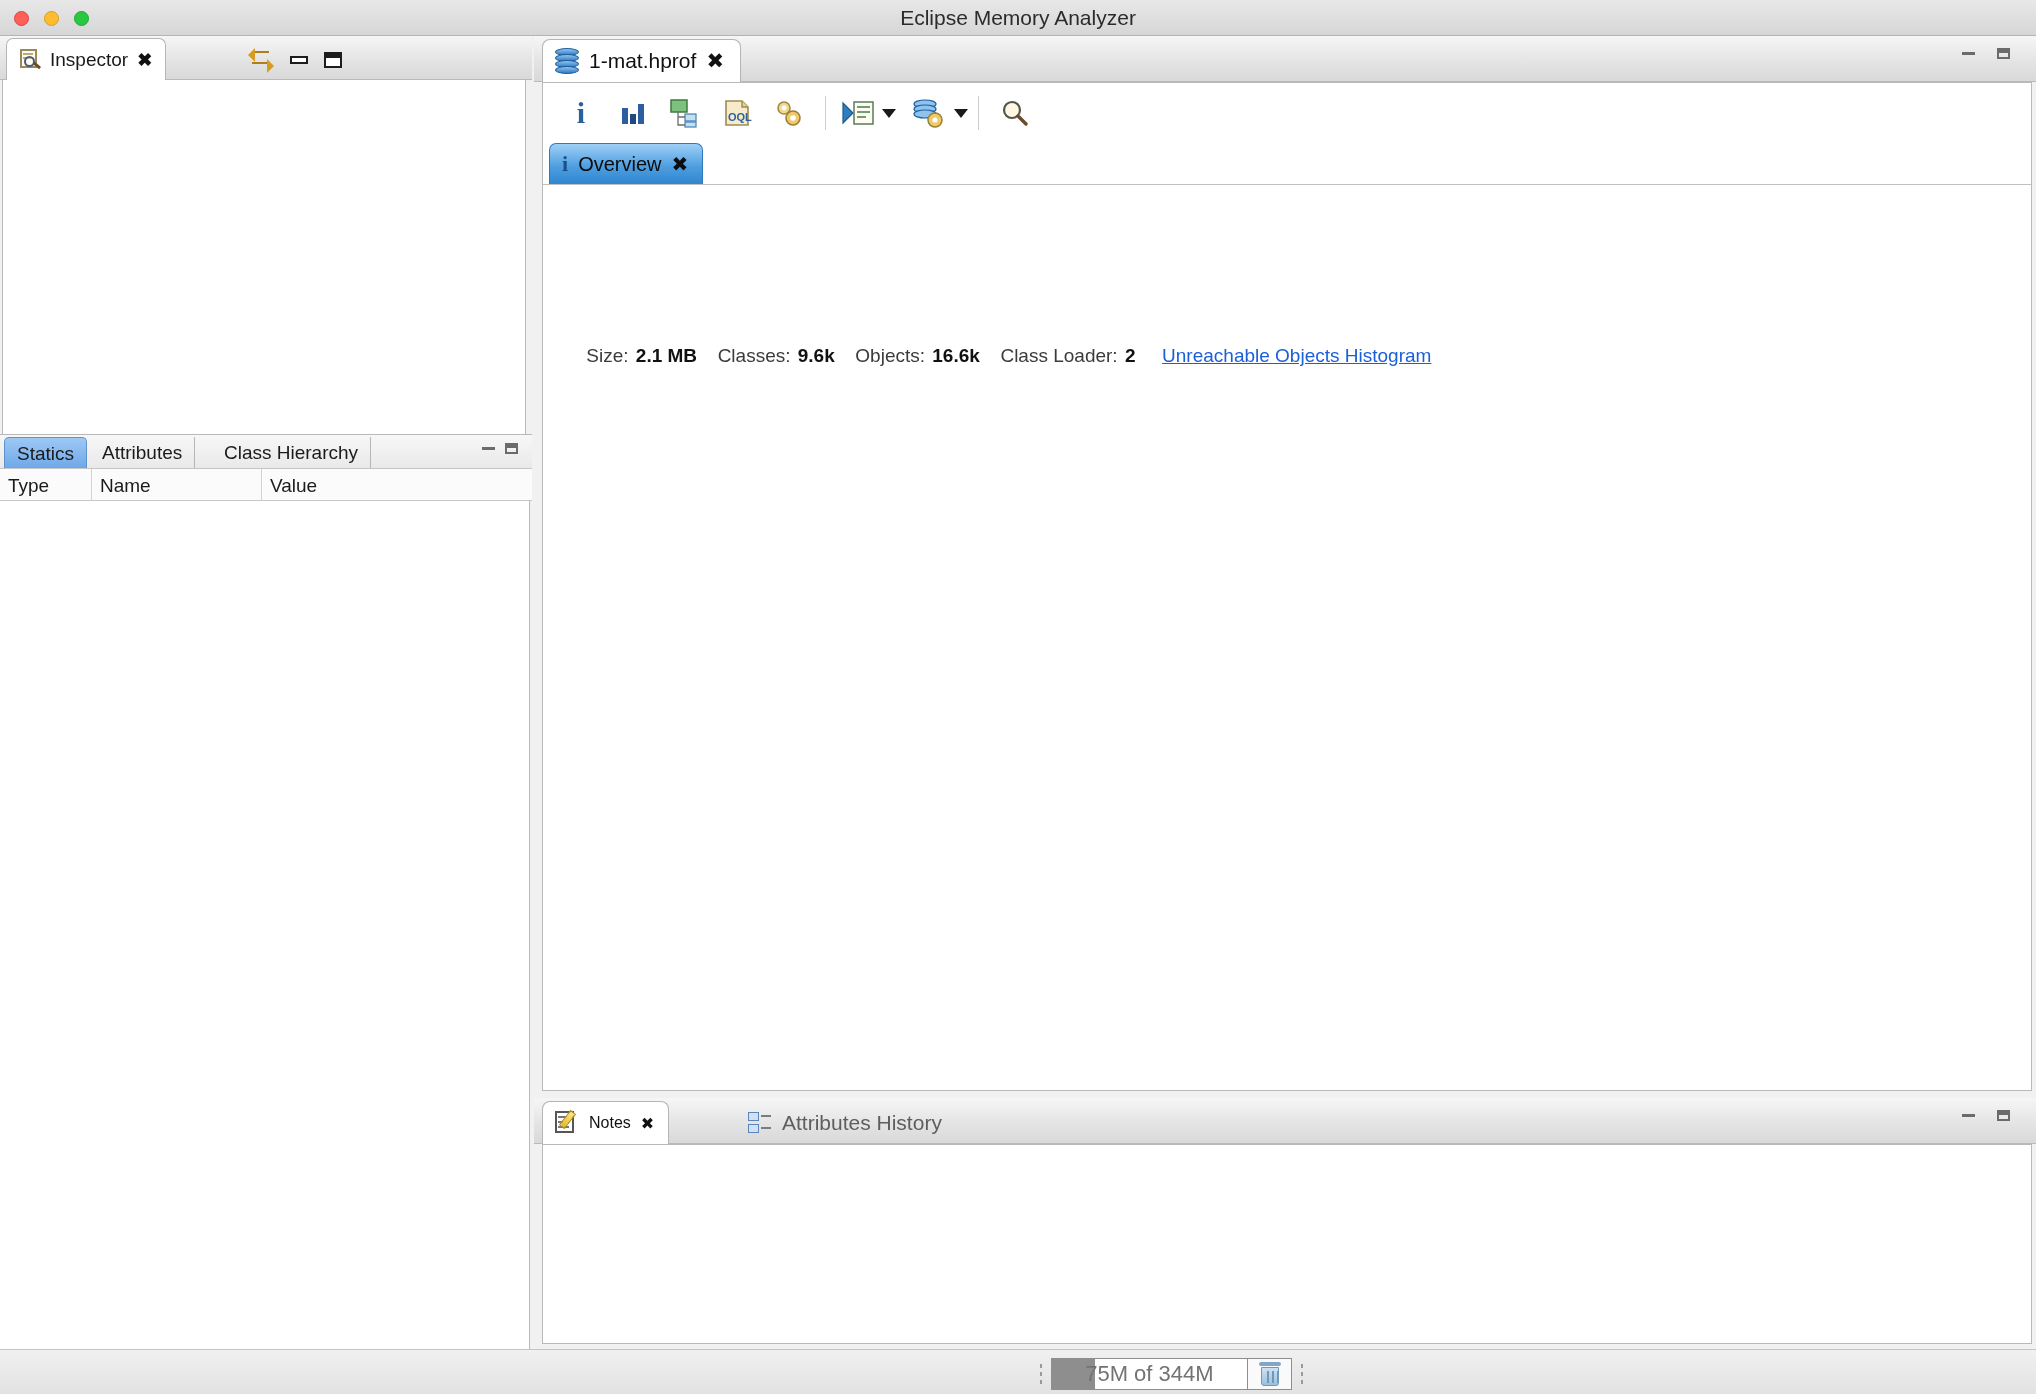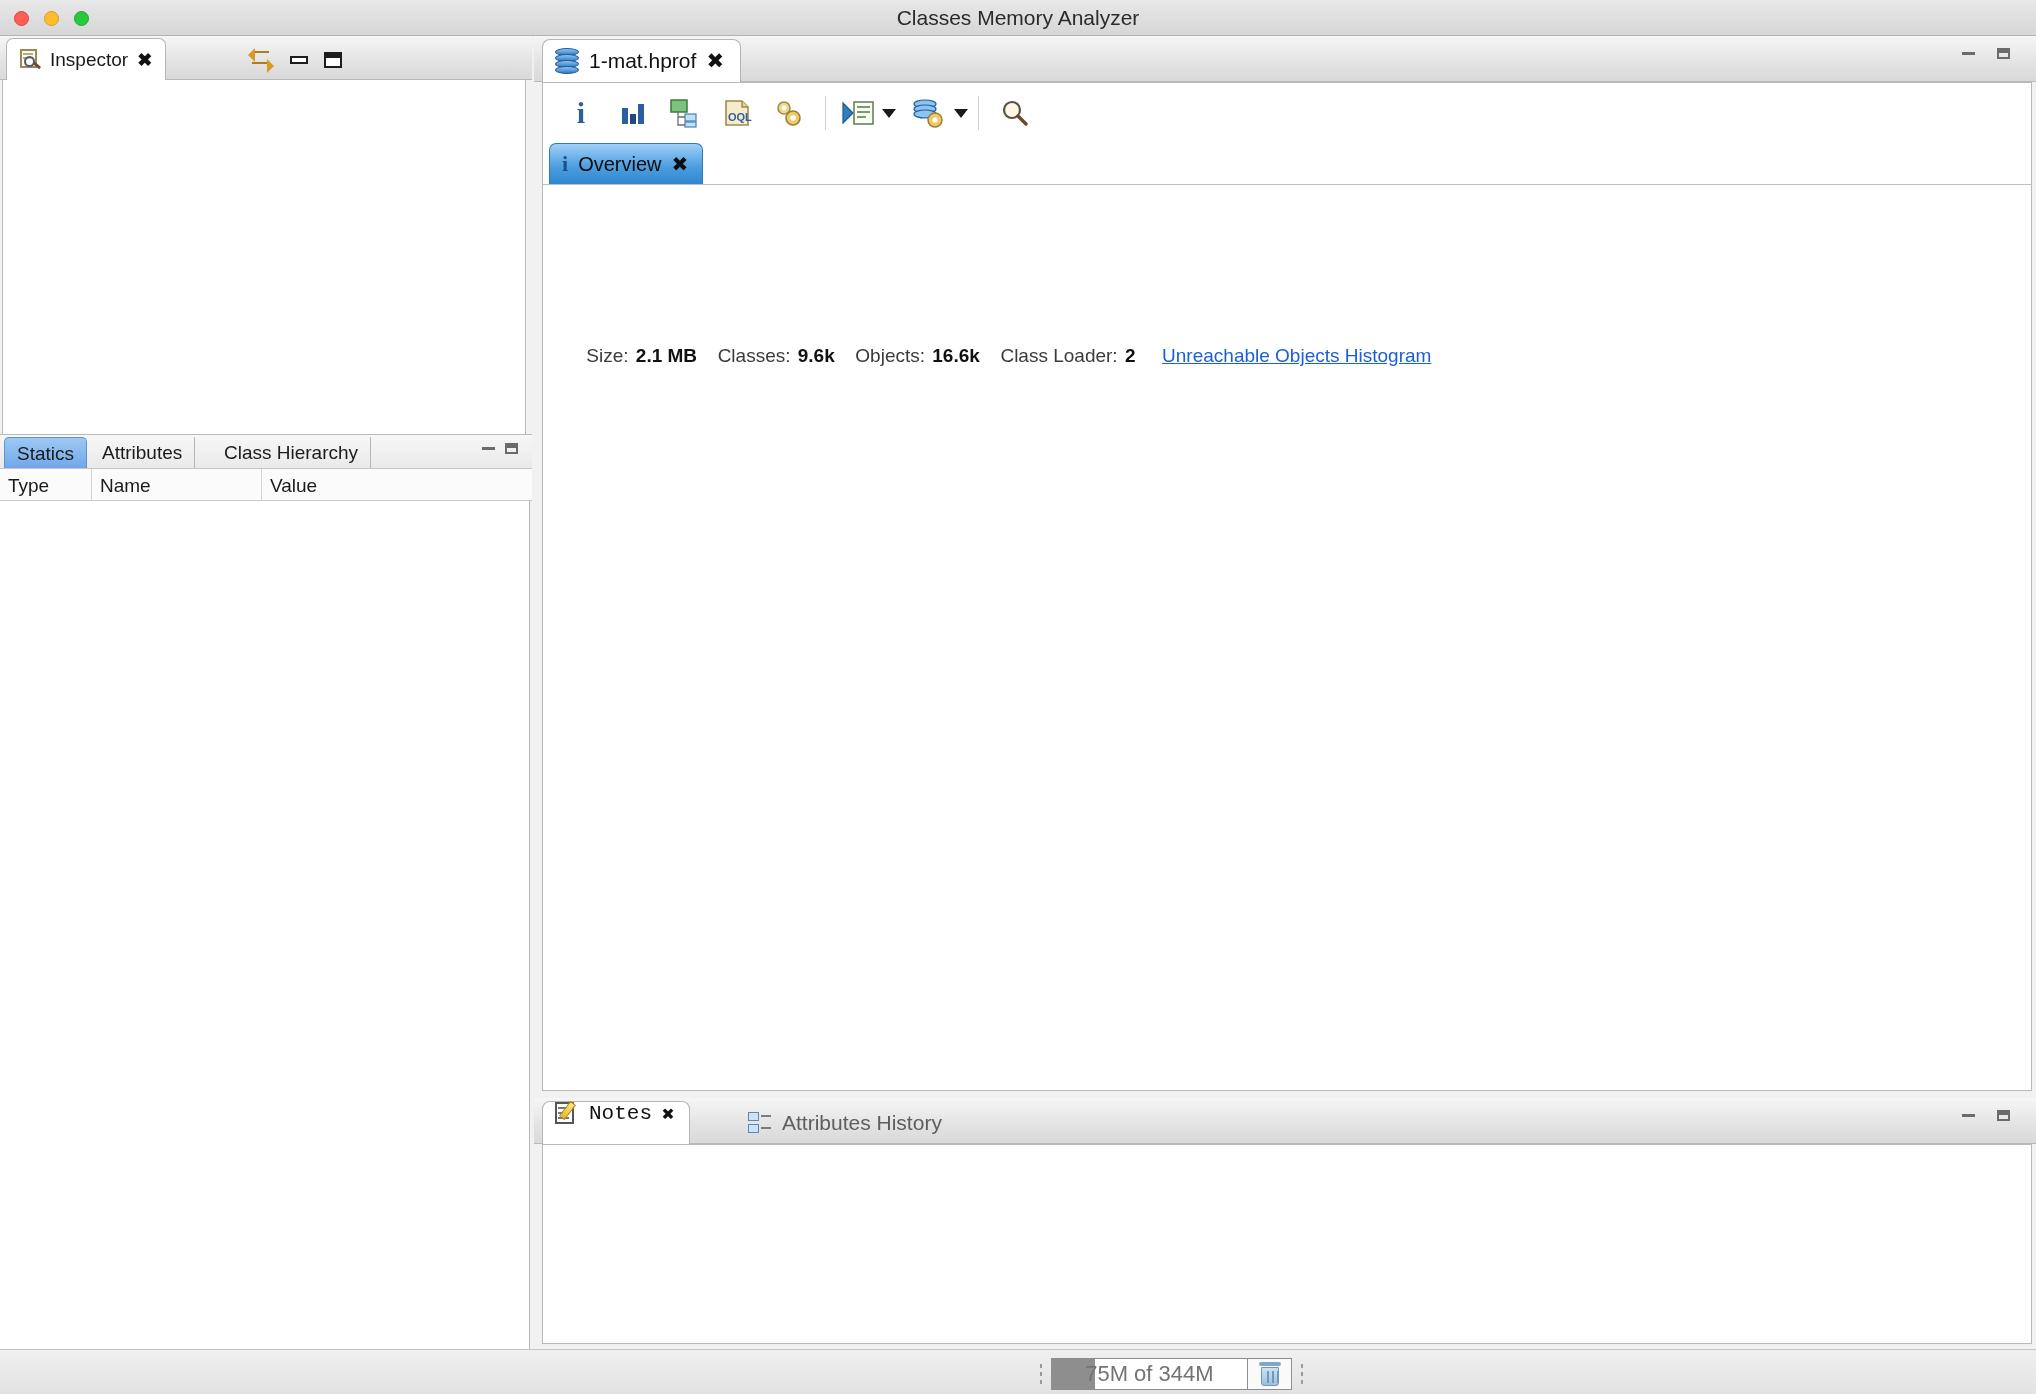--- a/index.html
+++ b/index.html
@@ -195,23 +195,23 @@
     background: #ffffff;
   }
 
   
   #bottompanel {
     position: absolute; left: 534px; top: 1062px; width: 1502px; height: 251px;
   }
   #notes-tabbar { height: 46px; }
   #notes-tab {
     position:absolute; left: 8px; top: 3px; height: 43px;
-    display:flex;gap:10px;padding:0 14px 0 12px;
+    display:flex;align-items:center;gap:10px;padding:0 14px 0 12px;
     background:#ffffff;border:1px solid #b5b5b5;border-bottom:none;border-radius:8px 8px 0 0;
-    font-size:21px;color:#111;font-family:Liberation Mono, monospace;
+    font-size:16px;color:#111;
   }
   #navhist-tab {
     position:absolute; left: 200px; top: 3px; height: 43px;
     display:flex;align-items:center;gap:10px;padding:0 14px;
     font-size:21px;color:#5e5e5e;
   }
   #notes-body {
     position:absolute; left: 8px; top: 46px; width: 1490px; height: 200px;
     background:#ffffff; border:1px solid #b9b9b9;
   }
@@ -261,21 +261,21 @@
   .ico-trash .can:after { content:""; position:absolute;left:5px;top:3px;width:2px;height:12px;
     background:#6f98bd; box-shadow:5px 0 0 #6f98bd, 10px 0 0 #6f98bd; }
 </style>
 </head>
 <body>
 
 <div id="titlebar">
   <div class="traffic" id="tl-close"></div>
   <div class="traffic" id="tl-min"></div>
   <div class="traffic" id="tl-max"></div>
-  <div class="title">Classes Memory Analyzer</div>
+  <div class="title">Eclipse Memory Analyzer</div>
 </div>
 
 <div id="workbench">
 
   <div id="inspector">
     <div class="viewtabbar" id="inspector-tabbar">
       <div class="vtab active" style="left:6px;">
         <span class="ico-inspector">
           <span class="doc"></span>
             <span class="lns"></span>

